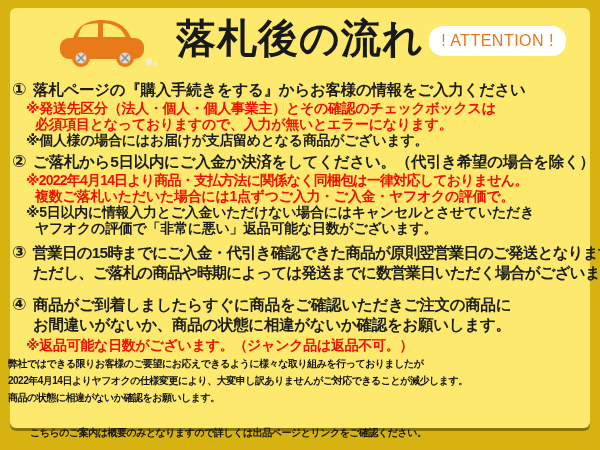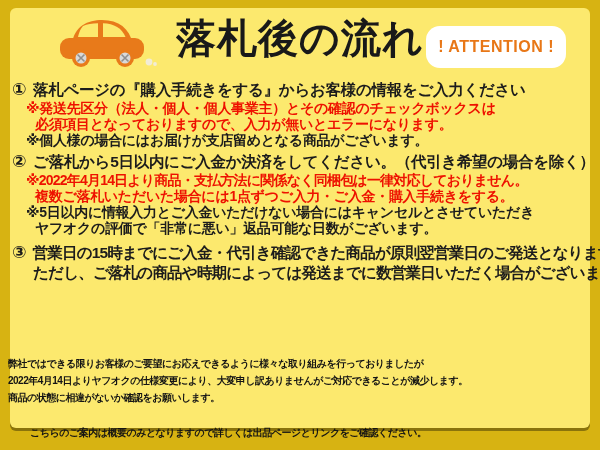--- a/index.html
+++ b/index.html
@@ -20,22 +20,22 @@
   .header{position:absolute;top:0;left:0;right:0;height:66px;}
   .car{position:absolute;left:48px;top:9px;width:100px;height:52px;}
   .title{
     position:absolute;left:0;right:0;top:4px;margin:0;
     text-align:center;font-size:40px;line-height:52px;
     font-weight:900;color:#191919;letter-spacing:1px;
   }
   .badge{
     position:absolute;right:24px;top:18px;
     background:#ffffff;border-radius:14px;
-    padding:12px 12px;
-    font-size:16px;font-weight:700;color:#e87717;
+    padding:6px 12px;
+    font-size:16px;font-weight:400;color:#e87717;
     letter-spacing:0.5px;white-space:nowrap;
   }
   
   .section{position:absolute;left:0;width:100%;}
   .s1{top:72px;} .s2{top:144px;} .s3{top:235px;} .s4{top:287px;}
   .line{
     color:#1c1c1c;font-weight:bold;white-space:nowrap;
     letter-spacing:-0.3px;
   }
   .line.main{font-size:15.5px;line-height:19.5px;padding-left:2px;}
@@ -83,30 +83,35 @@
   <div class="section s1">
     <div class="line main"><span class="num">①</span><span>落札ページの『購入手続きをする』からお客様の情報をご入力ください</span></div>
     <div class="line sub red">※発送先区分（法人・個人・個人事業主）とその確認のチェックボックスは</div>
     <div class="line sub red ind2">必須項目となっておりますので、入力が無いとエラーになります。</div>
     <div class="line sub">※個人様の場合にはお届けが支店留めとなる商品がございます。</div>
   </div>
 
   <div class="section s2">
     <div class="line main"><span class="num">②</span><span>ご落札から5日以内にご入金か決済をしてください。（代引き希望の場合を除く）</span></div>
     <div class="line sub red tight">※2022年4月14日より商品・支払方法に関係なく同梱包は一律対応しておりません。</div>
-    <div class="line sub red ind2">複数ご落札いただいた場合には1点ずつご入力・ご入金・購入手続きをする。</div>
+    <div class="line sub red ind2">複数ご落札いただいた場合には1点ずつご入力・ご入金・ヤフオクの評価で。</div>
     <div class="line sub">※5日以内に情報入力とご入金いただけない場合にはキャンセルとさせていただき</div>
     <div class="line sub ind2">ヤフオクの評価で「非常に悪い」返品可能な日数がございます。</div>
   </div>
 
   <div class="section s3">
     <div class="line main tight"><span class="num">③</span><span>営業日の15時までにご入金・代引き確認できた商品が原則翌営業日のご発送となります。</span></div>
     <div class="line main cont tight">ただし、ご落札の商品や時期によっては発送までに数営業日いただく場合がございます。</div>
   </div>
 
+  <div class="section s4">
+    <div class="line main"><span class="num">④</span><span>商品がご到着しましたらすぐに商品をご確認いただきご注文の商品に</span></div>
+    <div class="line main cont">お間違いがないか、商品の状態に相違がないか確認をお願いします。</div>
+    <div class="line sub red">※返品可能な日数がございます。（ジャンク品は返品不可。）</div>
+  </div>
 
 </div>
 
 <div class="footer">
   <div class="line">弊社ではできる限りお客様のご要望にお応えできるように様々な取り組みを行っておりましたが</div>
   <div class="line">2022年4月14日よりヤフオクの仕様変更により、大変申し訳ありませんがご対応できることが減少します。</div>
   <div class="line">商品の状態に相違がないか確認をお願いします。</div>
   <div class="line last">こちらのご案内は概要のみとなりますので詳しくは出品ページとリンクをご確認ください。</div>
 </div>
 

